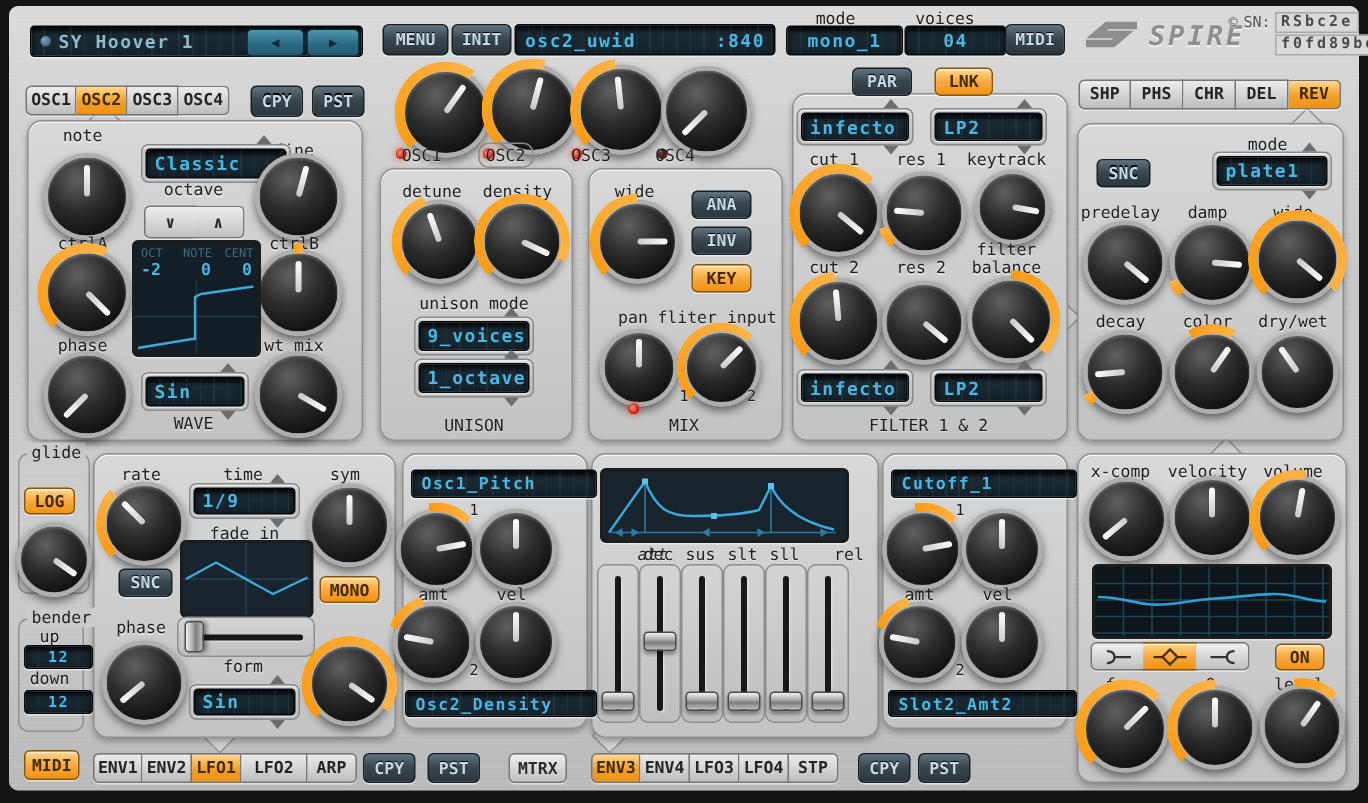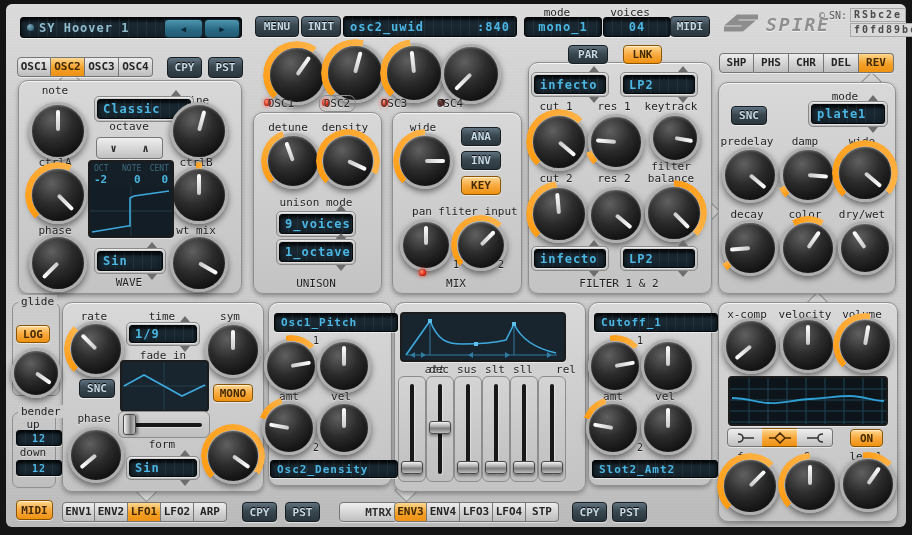--- a/index.html
+++ b/index.html
@@ -423,26 +423,26 @@
 <div class="sel" style="left:126px;top:456px;width:72px;height:22px;">
   <span class="spin up"></span>
   <div class="lcd">Sin</div>
   <span class="spin dn"></span>
 </div>
 
 <div class="tabs" style="left:62px;top:502px;">
   <div class="tab" style="width:33px;">ENV1</div>
   <div class="tab" style="width:33px;">ENV2</div>
   <div class="tab on" style="width:33px;">LFO1</div>
-  <div class="tab" style="width:33px;">LFO2</div>
+  <div class="tab" style="width:44px;">LFO2</div>
   <div class="tab" style="width:33px;">ARP</div>
 </div>
 <div class="btn dark" style="left:242px;top:502px;width:33px;height:18px;">CPY</div>
 <div class="btn dark" style="left:285px;top:502px;width:33px;height:18px;">PST</div>
-<div class="btn lite" style="left:339px;top:502px;width:37px;height:18px;padding-left:20px;">MTRX</div>
+<div class="btn lite" style="left:339px;top:502px;width:37px;height:18px;">MTRX</div>
 <div class="tabs" style="left:394px;top:502px;">
   <div class="tab on" style="width:33px;">ENV3</div>
   <div class="tab" style="width:33px;">ENV4</div>
   <div class="tab" style="width:33px;">LFO3</div>
   <div class="tab" style="width:33px;">LFO4</div>
   <div class="tab" style="width:33px;">STP</div>
 </div>
 <div class="btn dark" style="left:572px;top:502px;width:33px;height:18px;">CPY</div>
 <div class="btn dark" style="left:612px;top:502px;width:33px;height:18px;">PST</div>
 

